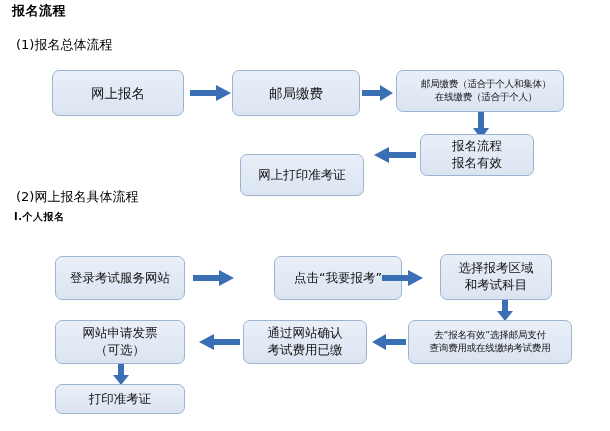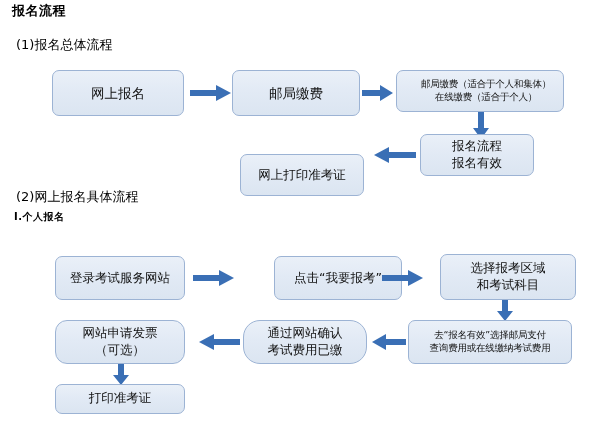--- a/index.html
+++ b/index.html
@@ -142,21 +142,21 @@
 <div class="node med" style="left:245px; top:256px; width:128px; height:44px;margin-left:29px;">
   <span class="txt">点击“我要报考”</span>
 </div>
 
 <div class="arrow" style="left:382px; top:269px; width:42px; height:18px;">
   <svg width="42" height="18" viewBox="0 0 42 18">
     <path d="M0 6 L26 6 L26 1 L41 9 L26 17 L26 12 L0 12 Z" fill="#3a6fb5"></path>
   </svg>
 </div>
 
-<div class="node med" style="left:440px; top:254px; width:136px; height:46px;">
+<div class="node med" style="left:440px; top:254px; width:112px; height:46px;">
   <span class="txt">选择报考区域
 和考试科目</span>
 </div>
 
 <div class="arrow" style="left:496px; top:300px; width:18px; height:22px;">
   <svg width="18" height="22" viewBox="0 0 18 22">
     <path d="M6 0 L12 0 L12 11 L17 11 L9 21 L1 11 L6 11 Z" fill="#3a6fb5"></path>
   </svg>
 </div>
 
@@ -164,37 +164,37 @@
   <span class="txt">去“报名有效”选择邮局支付
 查询费用或在线缴纳考试费用</span>
 </div>
 
 <div class="arrow" style="left:370px; top:333px; width:36px; height:18px;">
   <svg width="36" height="18" viewBox="0 0 36 18">
     <path d="M36 6 L16 6 L16 1 L2 9 L16 17 L16 12 L36 12 Z" fill="#3a6fb5"></path>
   </svg>
 </div>
 
-<div class="node med" style="left:243px; top:320px; width:124px; height:44px;border-radius:17px;">
+<div class="node med" style="left:243px; top:320px; width:124px; height:44px;">
   <span class="txt">通过网站确认
 考试费用已缴</span>
 </div>
 
 <div class="arrow" style="left:196px; top:333px; width:44px; height:18px;">
   <svg width="44" height="18" viewBox="0 0 44 18">
     <path d="M44 6 L18 6 L18 1 L3 9 L18 17 L18 12 L44 12 Z" fill="#3a6fb5"></path>
   </svg>
 </div>
 
-<div class="node med" style="left:55px; top:320px; width:130px; height:44px;border-radius:12px;">
+<div class="node med" style="left:55px; top:320px; width:130px; height:44px;">
   <span class="txt">网站申请发票
 （可选）</span>
 </div>
 
 <div class="arrow" style="left:112px; top:364px; width:18px; height:22px;">
   <svg width="18" height="22" viewBox="0 0 18 22">
     <path d="M6 0 L12 0 L12 11 L17 11 L9 21 L1 11 L6 11 Z" fill="#3a6fb5"></path>
   </svg>
 </div>
 
-<div class="node med" style="left:55px; top:384px; width:130px; height:30px;font-family:Liberation Mono, monospace;">
+<div class="node med" style="left:55px; top:384px; width:130px; height:30px;">
   <span class="txt">打印准考证</span>
 </div>
 
 </body></html>

